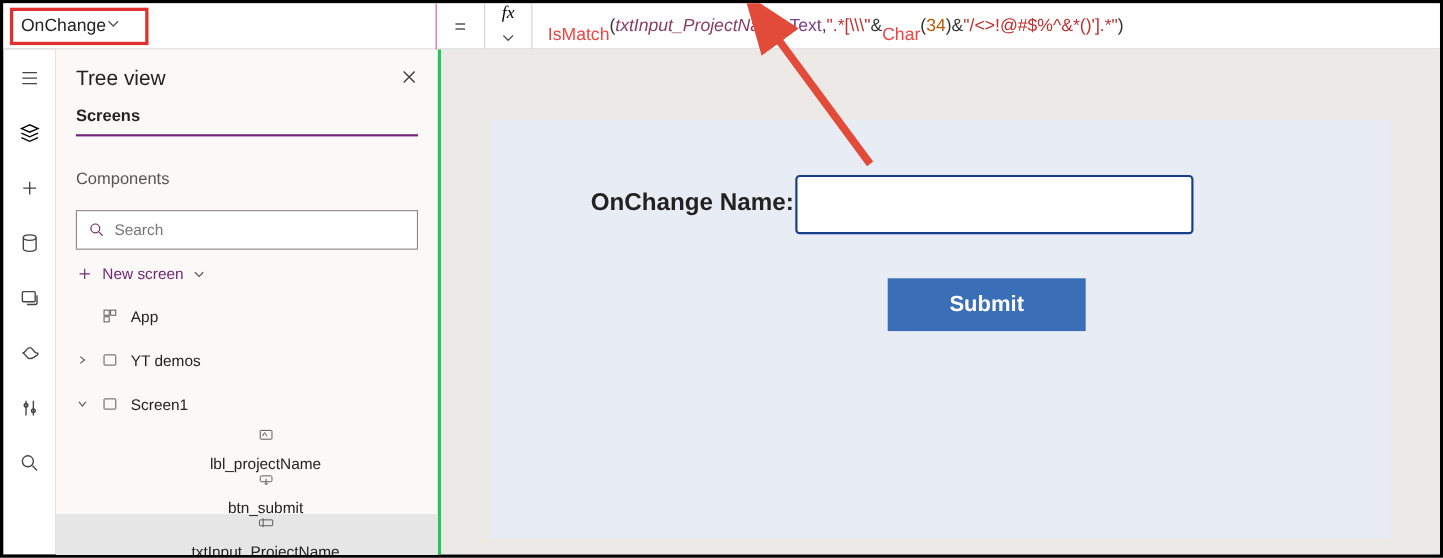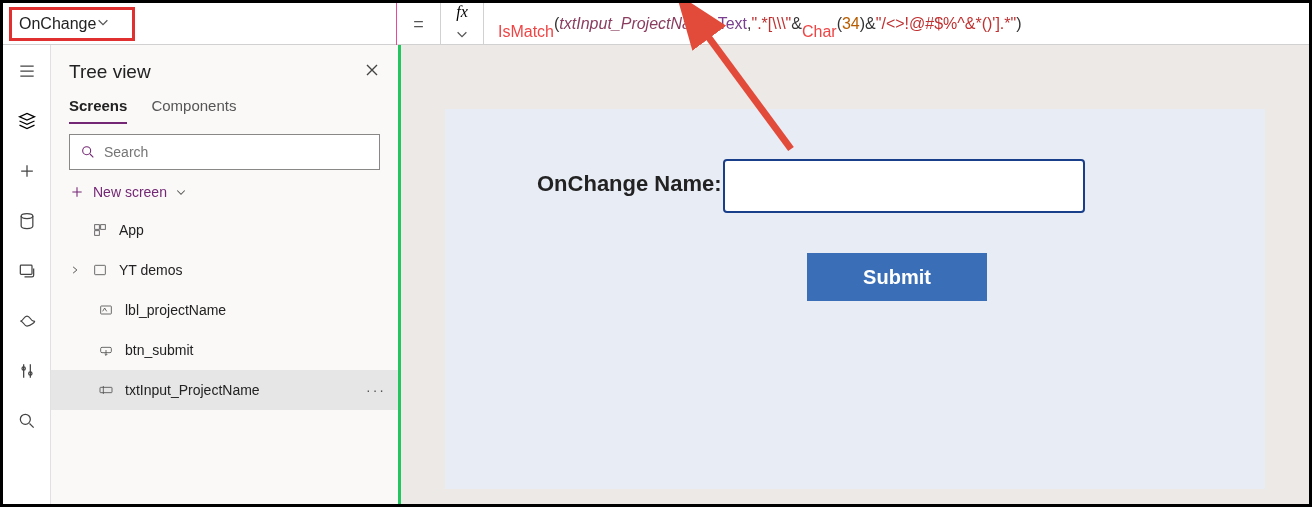--- a/index.html
+++ b/index.html
@@ -23,36 +23,36 @@
 
   .main-wrap { display: flex; height: calc(507px - 48px); }
   .left-rail { width: 48px; border-right: 1px solid #e1e1e1; display: flex; flex-direction: column; align-items: center; padding-top: 14px; gap: 26px; }
   .icon-btn { width: 24px; height: 24px; display: flex; align-items: center; justify-content: center; cursor: pointer; color: #444; }
   .icon-btn.active { color: #000; }
   .left-rail svg { width: 20px; height: 20px; stroke: currentColor; fill: none; stroke-width: 1.5; }
   
   .tree-panel { width: 350px; border-right: 3px solid #22c55e; background: #faf9f8; display: flex; flex-direction: column; }
   .tree-header { display: flex; align-items: center; justify-content: space-between; padding: 16px 18px 8px 18px; }
   .tree-title { font-size: 19px; font-weight: 400; color: #222; }
-  .tabs { display: flex; gap: 24px; padding: 0 18px; }
+  .tabs { display: flex; gap: 24px; padding: 0 18px; flex-direction: column; }
   .tab { font-size: 15px; padding: 6px 0 8px 0; color: #555; cursor: pointer; border-bottom: 2px solid transparent; }
   .tab.active { color: #222; font-weight: 600; border-bottom: 2px solid #742774; }
   .search-row { padding: 10px 18px; }
   .search-box { width: 100%; height: 36px; border: 1px solid #8a8886; display: flex; align-items: center; padding: 0 10px; gap: 8px; background: #fff; }
   .search-box input { border: none; outline: none; flex: 1; font-size: 14px; background: transparent; }
   .new-screen-row { padding: 4px 18px 10px 18px; display: flex; align-items: center; gap: 8px; color: #742774; cursor: pointer; font-size: 14px; }
   .tree-list { flex: 1; overflow: auto; }
   .tree-item { display: flex; align-items: center; height: 40px; font-size: 14px; color: #222; gap: 10px; cursor: pointer; padding-right: 12px; }
   .tree-item.selected { background: #e6e6e6; }
   .tree-item .expand { width: 12px; display: flex; justify-content: center; color: #555; }
   .tree-item .ticon { width: 18px; height: 18px; display: flex; align-items: center; justify-content: center; }
   .tree-item .ticon svg { width: 16px; height: 16px; stroke: #555; fill: none; stroke-width: 1.3; }
   .tree-item .more { margin-left: auto; letter-spacing: 2px; color: #555; }
   .pad1 { padding-left: 18px; }
-  .pad3 { padding-left: 46px; }
+  .pad3 { padding-left: 46px; flex-direction: column; }
 
   .canvas-area { flex: 1; background: #ece9e6; position: relative; display: flex; align-items: flex-start; justify-content: center; padding-top: 64px; }
   .app-canvas { background: #e8ecf5; width: 820px; height: 380px; position: relative; }
   .label-proj { position: absolute; left: 92px; top: 62px; font-size: 22px; font-weight: 700; color: #222; }
   .text-input { position: absolute; left: 278px; top: 50px; width: 362px; height: 54px; background: #fff; border: 2px solid #1a3f8a; border-radius: 4px; }
   .submit-btn { position: absolute; left: 362px; top: 144px; width: 180px; height: 48px; background: #3a6fb7; color: #fff; border: none; border-radius: 0; font-size: 20px; font-weight: 600; cursor: pointer; }
 
   .arrow-annot { position: absolute; pointer-events: none; }
   .arrow-annot svg { overflow: visible; }
 </style>
@@ -177,20 +177,33 @@
             <svg width="10" height="10" viewBox="0 0 16 16">
               <path d="M5 3l6 5-6 5" stroke="#555" fill="none" stroke-width="1.6"></path>
             </svg>
           </span>
         <span class="ticon">
             <svg viewBox="0 0 24 24">
               <rect x="4" y="5" width="16" height="14" rx="1"></rect>
             </svg>
           </span>
         <span>YT demos</span>
+      </div>
+      <div class="tree-item pad1">
+        <span class="expand">
+            <svg width="10" height="10" viewBox="0 0 16 16">
+              <path d="M3 5l5 6 5-6" stroke="#555" fill="none" stroke-width="1.6"></path>
+            </svg>
+          </span>
+        <span class="ticon">
+            <svg viewBox="0 0 24 24">
+              <rect x="4" y="5" width="16" height="14" rx="1"></rect>
+            </svg>
+          </span>
+        <span>Screen1</span>
       </div>
       <div class="tree-item pad3">
         <span class="ticon">
             <svg viewBox="0 0 24 24">
               <rect x="4" y="6" width="16" height="12" rx="1"></rect>
               <path d="M7 14l3-5 3 5"></path>
             </svg>
           </span>
         <span>lbl_projectName</span>
       </div>

